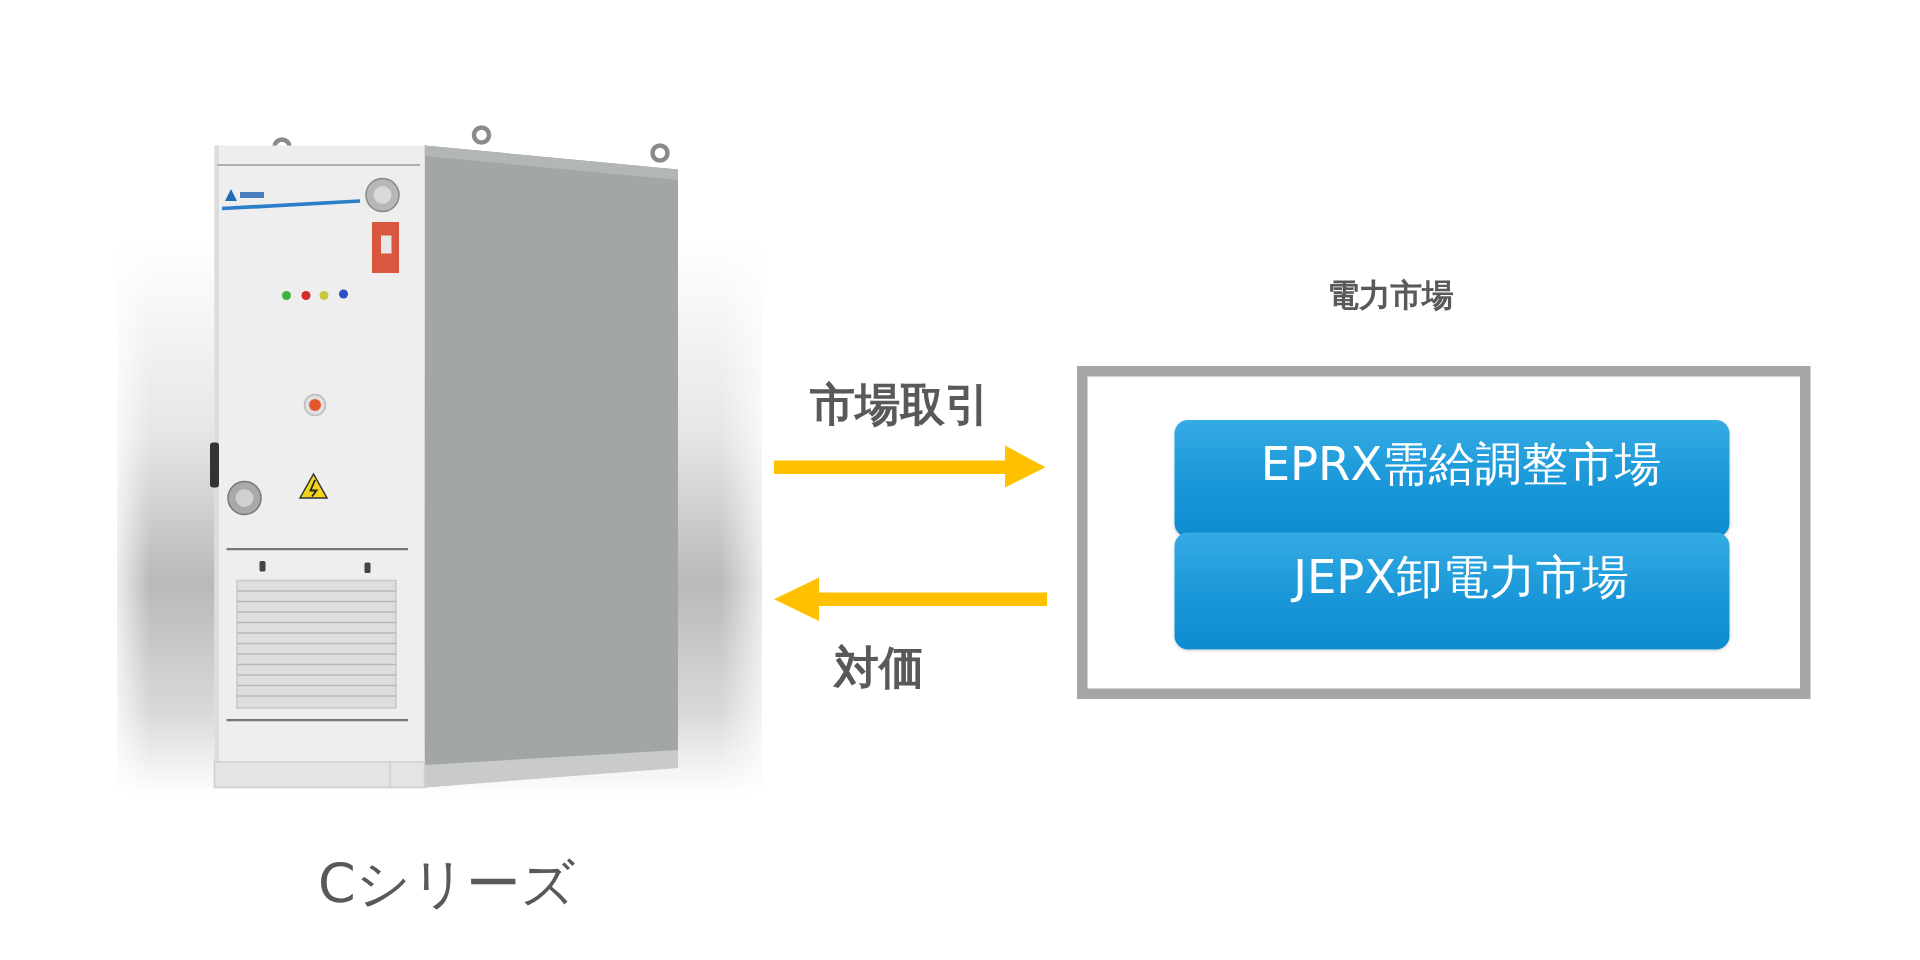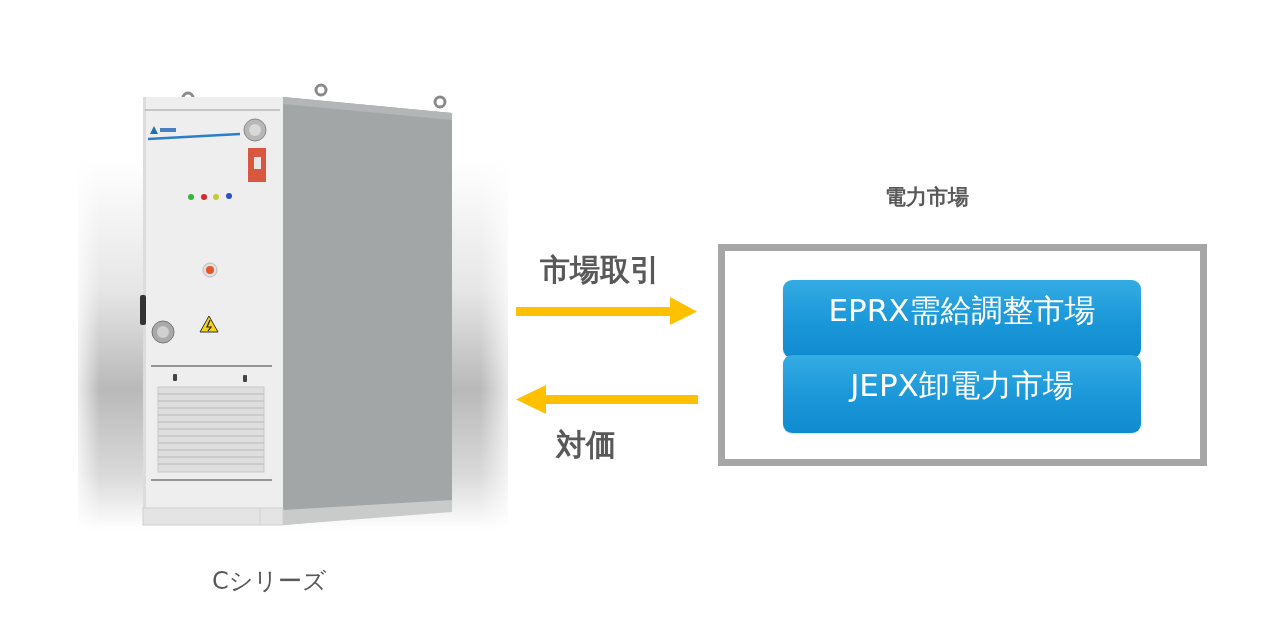--- a/index.html
+++ b/index.html
@@ -17,21 +17,21 @@
       position: absolute; left: 70px; top: 150px; width: 30px; height: 390px;
       background: linear-gradient(to right, #ffffff, rgba(255,255,255,0));
     }
     .photo-fade-right {
       position: absolute; left: 480px; top: 150px; width: 40px; height: 390px;
       background: linear-gradient(to left, #ffffff, rgba(255,255,255,0));
     }
     .cabinet { position: absolute; left: 0; top: 0; width: 520px; height: 560px; }
     .caption {
       position: absolute; left: 212px; top: 565px;
-      font-size: 24px; color: #595959; letter-spacing: 0px;
+      font-size: 36px; color: #595959; letter-spacing: 0px;
     }
     .arrow-label {
       position: absolute; font-size: 30px; font-weight: bold; color: #595959;
     }
     .lbl-trade { left: 540px; top: 250px; }
     .lbl-pay { left: 556px; top: 425px; }
     .arrows { position: absolute; left: 500px; top: 290px; width: 220px; height: 130px; }
     .market-title {
       position: absolute; left: 885px; top: 183px;
       font-size: 21px; font-weight: bold; color: #595959;
@@ -40,20 +40,21 @@
       position: absolute; left: 718px; top: 244px;
       width: 475px; height: 208px;
       border: 7px solid #a6a6a6; background: #ffffff;
     }
     .market-btn {
       position: absolute; left: 783px; width: 358px; height: 78px;
       border-radius: 9px;
       background: linear-gradient(to bottom, #34abe4 0%, #1a97d8 55%, #0f8bd0 100%);
       color: #ffffff; font-size: 31px; text-align: center; line-height: 61px;
       box-shadow: 0 1px 2px rgba(0,0,0,0.15);
+      padding-left: 12px;
     }
     .btn-eprx { top: 280px; }
     .btn-jepx { top: 355px; }
   </style>
 </head>
 <body>
 
 <div class="photo-bg"></div>
 <div class="photo-fade-left"></div>
 <div class="photo-fade-right"></div>

